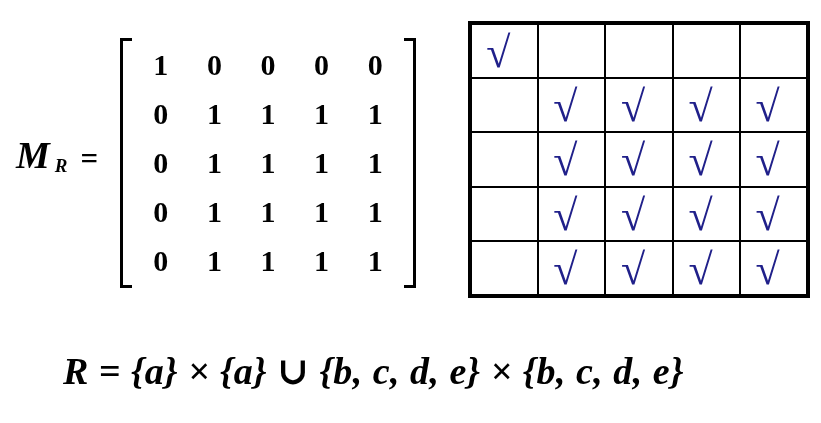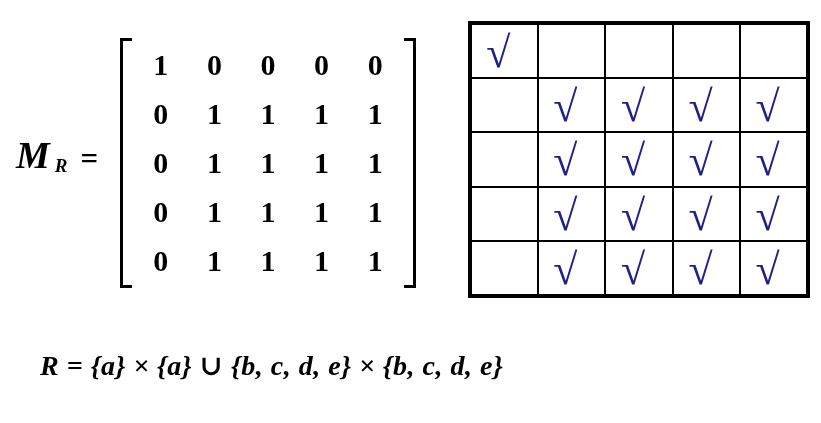--- a/index.html
+++ b/index.html
@@ -98,23 +98,23 @@
   .check {
     display: inline-block;
     font-size: 44px;
     line-height: 1;
     transform: translate(-6px, 2px);
   }
 
   
   .formula {
     position: absolute;
-    left: 40px;
+    left: 63px;
     top: 350px;
-    font-size: 28px;
+    font-size: 38px;
     font-weight: bold;
     font-style: italic;
     line-height: 1.15;
     letter-spacing: 0.5px;
     white-space: nowrap;
   }
 </style>
 </head>
 <body>
 

